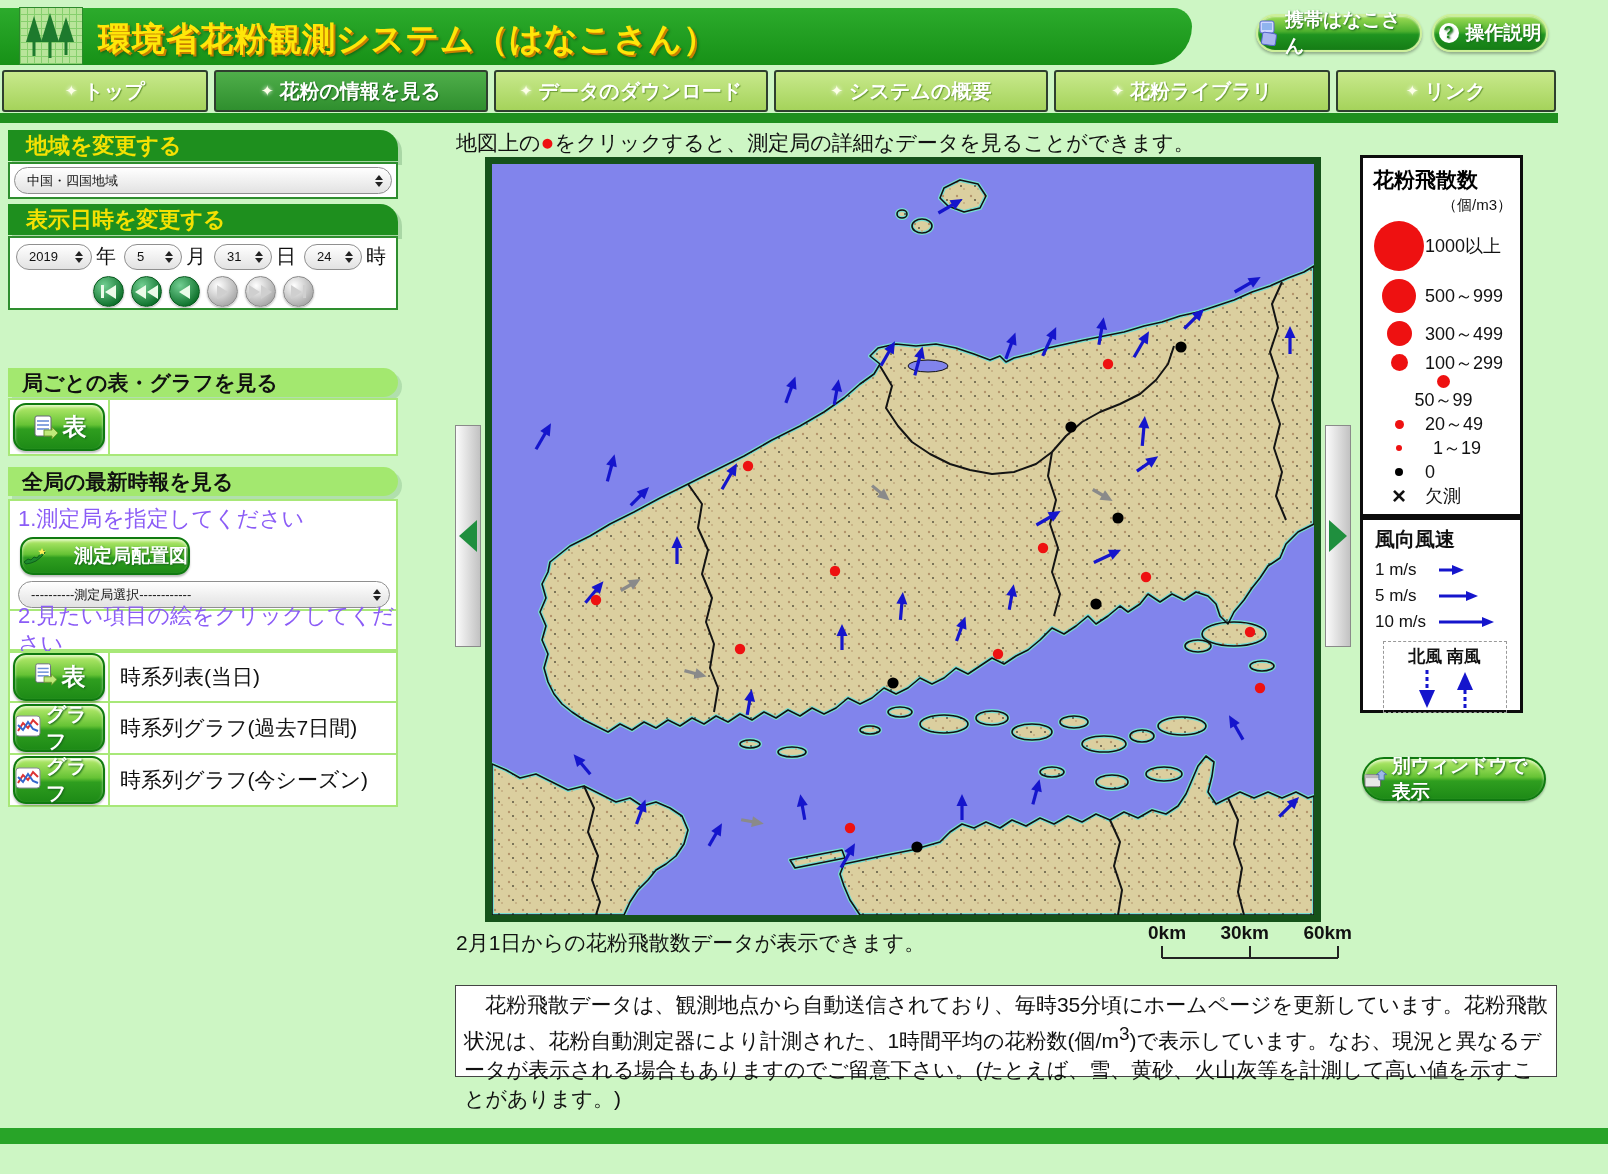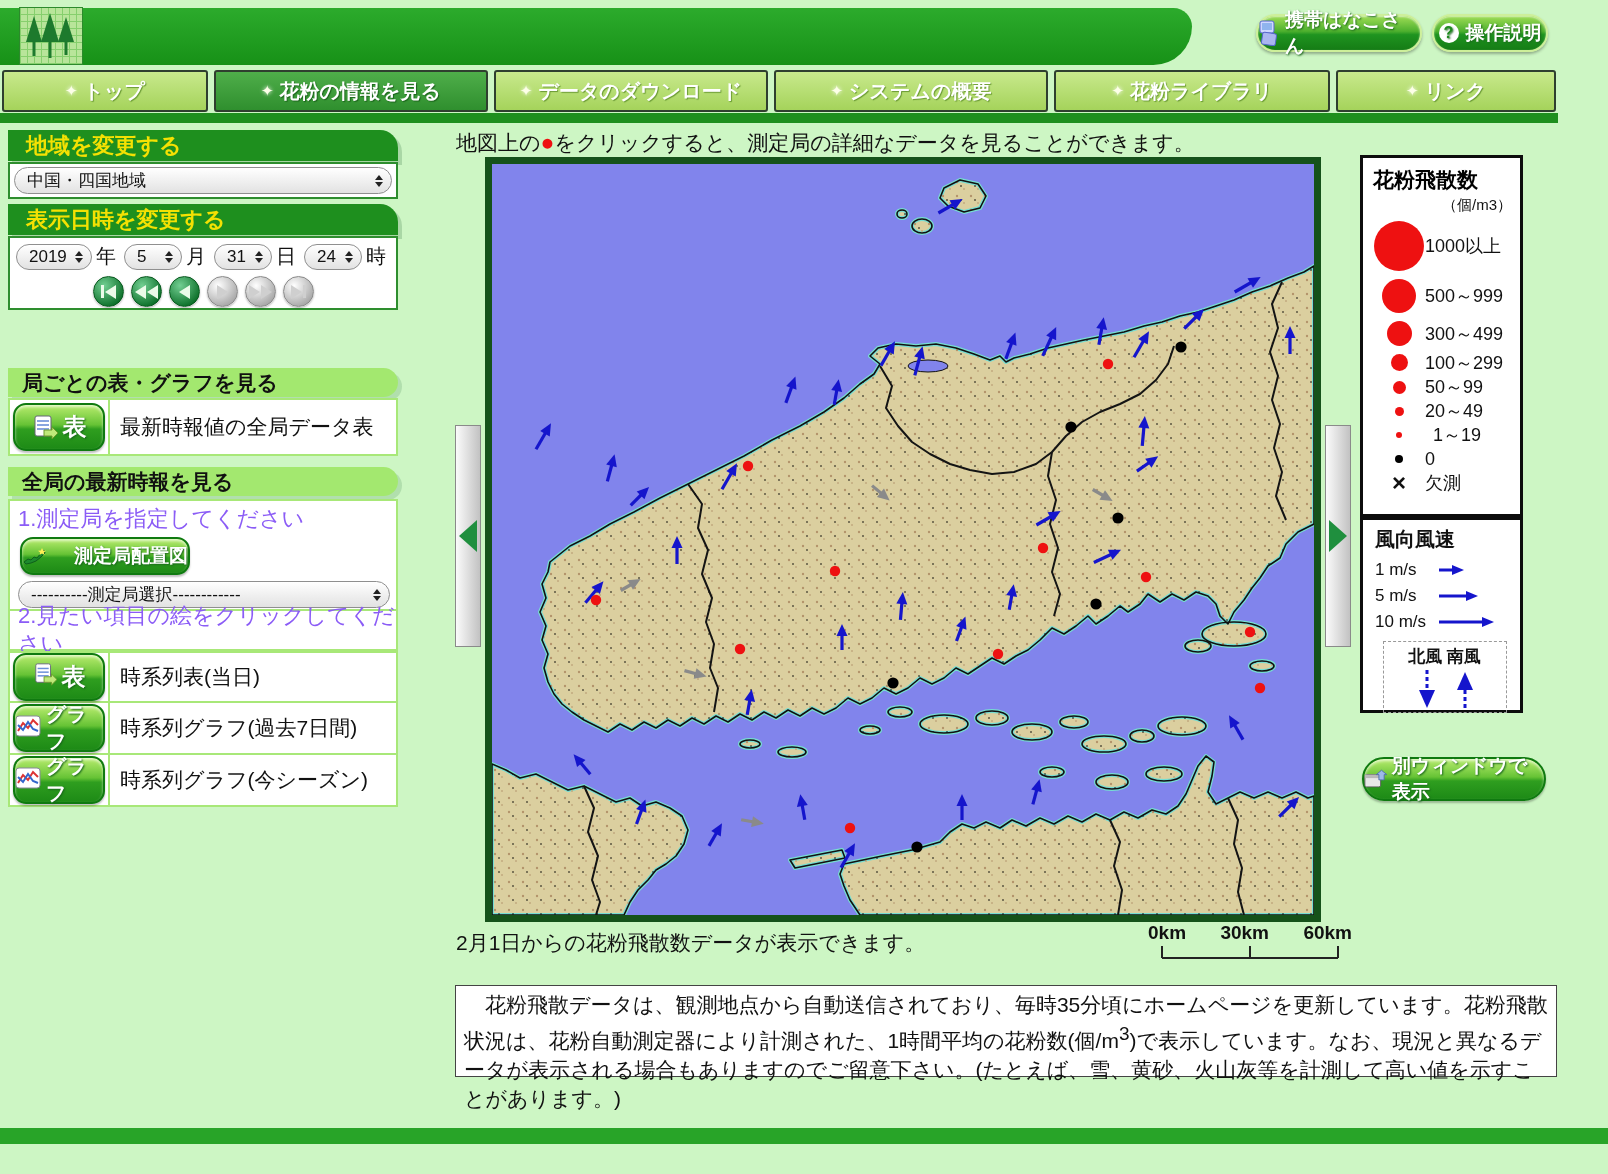--- a/index.html
+++ b/index.html
@@ -45,21 +45,21 @@
     color:#f4e103; font-size:22px; font-weight:bold; line-height:31px; padding-left:18px;
     border-radius:0 18px 0 0; box-shadow:4px 4px 0 rgba(140,190,140,.55); }
   .lite-hdr { position:absolute; left:8px; width:390px; height:29px; background:#a3e86f;
     color:#111; font-size:21px; font-weight:bold; line-height:29px; padding-left:14px;
     border-radius:0 16px 16px 0; box-shadow:4px 4px 0 rgba(150,200,150,.5); }
   .white-box { position:absolute; left:8px; width:390px; background:#fff; border:2px solid #2e8e2e; }
   .lite-box  { position:absolute; left:8px; width:390px; background:#fff; border:2px solid #a8e878; }
 
   .pill { position:relative; background:linear-gradient(#ffffff,#e2e2e2); border:1px solid #8f8f8f;
     border-radius:14px; display:flex; align-items:center; height:27px; padding:0 26px 0 12px;
-    font-size:17px; color:#111; cursor:pointer; }
+    font-size:13px; color:#111; cursor:pointer; }
   .updown { position:absolute; right:8px; top:50%; transform:translateY(-50%);
     display:flex; flex-direction:column; gap:2px; }
   .updown i { display:block; width:0; height:0; border-left:4px solid transparent; border-right:4px solid transparent; }
   .updown .up { border-bottom:5px solid #222; }
   .updown .dn { border-top:5px solid #222; }
 
   #region-box { top:162px; height:37px; padding:3px 4px; }
   #region-box .pill { width:100%; } 
   #datetime-box { top:236px; height:74px; }
   #date-row { height:37px; display:flex; align-items:center; justify-content:center; gap:4px;
@@ -147,20 +147,21 @@
         <g fill="#1d7a2d">
           <polygon points="14,8 22,34 6,34"></polygon>
             <rect x="12.5" y="34" width="3" height="14"></rect>
           <polygon points="30,5 39,34 21,34"></polygon>
             <rect x="28.5" y="34" width="3" height="16"></rect>
           <polygon points="46,9 54,34 38,34"></polygon>
             <rect x="44.5" y="34" width="3" height="13"></rect>
         </g>
       </svg>
     </div>
+    <div id="site-title">環境省花粉観測システム（はなこさん）</div>
   </div>
   <div id="btn-mobile" class="hdr-btn">
     <svg width="20" height="26" viewBox="0 0 20 26">
       <rect x="2" y="1" width="14" height="12" rx="2" fill="#cfd8ff" stroke="#5566cc"></rect>
       <rect x="4" y="3" width="10" height="7" fill="#8fb4ee"></rect>
       <rect x="4" y="13" width="14" height="12" rx="2" fill="#aab6f0" stroke="#5566cc" transform="rotate(8 11 19)"></rect>
     </svg>
     <span>携帯はなこさん</span>
   </div>
   <div id="btn-help" class="hdr-btn">
@@ -276,21 +277,20 @@
         <svg width="26" height="26" viewBox="0 0 26 26">
           <rect x="3" y="2" width="16" height="20" rx="2" fill="#fff" stroke="#667"></rect>
           <line x1="5" y1="7" x2="17" y2="7" stroke="#6b8fd8" stroke-width="1.6"></line>
           <line x1="5" y1="11" x2="17" y2="11" stroke="#6b8fd8" stroke-width="1.6"></line>
           <line x1="5" y1="15" x2="17" y2="15" stroke="#6b8fd8" stroke-width="1.6"></line>
           <polygon points="12,16 20,16 20,13 26,19 20,25 20,22 12,22" fill="#bfe97a" stroke="#6a9a2a"></polygon>
         </svg>
         <span>表</span>
       </div>
     </div>
-    <div class="row-label">最新時報値の全局データ表</div>
   </div>
 
   <div class="lite-hdr" style="top:467px">全局の最新時報を見る</div>
   <div id="steps-box" class="lite-box">
     <div class="step-txt">1.測定局を指定してください</div>
     <div id="btn-stationmap" class="glossy">
       <svg width="24" height="20" viewBox="0 0 24 20">
         <path d="M2 16 L6 13 L9 14 L12 11 L15 12 L19 7 L22 4 L23 7 L19 11 L14 15 L9 17 L4 18 Z" fill="#1d8a2d" stroke="#0f5f1c"></path>
         <polygon points="20,2 21.2,4.6 24,4.8 21.8,6.4 22.6,9 20,7.4 17.4,9 18.2,6.4 16,4.8 18.8,4.6" fill="#ffee55"></polygon>
       </svg>
@@ -619,21 +619,21 @@
             <span class="leg-dot" style="width: 25px; height: 25px; background: rgb(238, 17, 17);"></span>
           </span>
           <span class="leg-lbl">300～499</span>
         </div>
         <div class="leg-row" style="min-height: 25px;">
           <span class="leg-sym">
             <span class="leg-dot" style="width: 17px; height: 17px; background: rgb(238, 17, 17);"></span>
           </span>
           <span class="leg-lbl">100～299</span>
         </div>
-        <div class="leg-row" style="min-height: 24px;">
+        <div class="leg-row" style="min-height: 24px; flex-direction: column;">
           <span class="leg-sym">
             <span class="leg-dot" style="width: 13px; height: 13px; background: rgb(238, 17, 17);"></span>
           </span>
           <span class="leg-lbl">50～99</span>
         </div>
         <div class="leg-row" style="min-height: 24px;">
           <span class="leg-sym">
             <span class="leg-dot" style="width: 9px; height: 9px; background: rgb(238, 17, 17);"></span>
           </span>
           <span class="leg-lbl">20～49</span>

